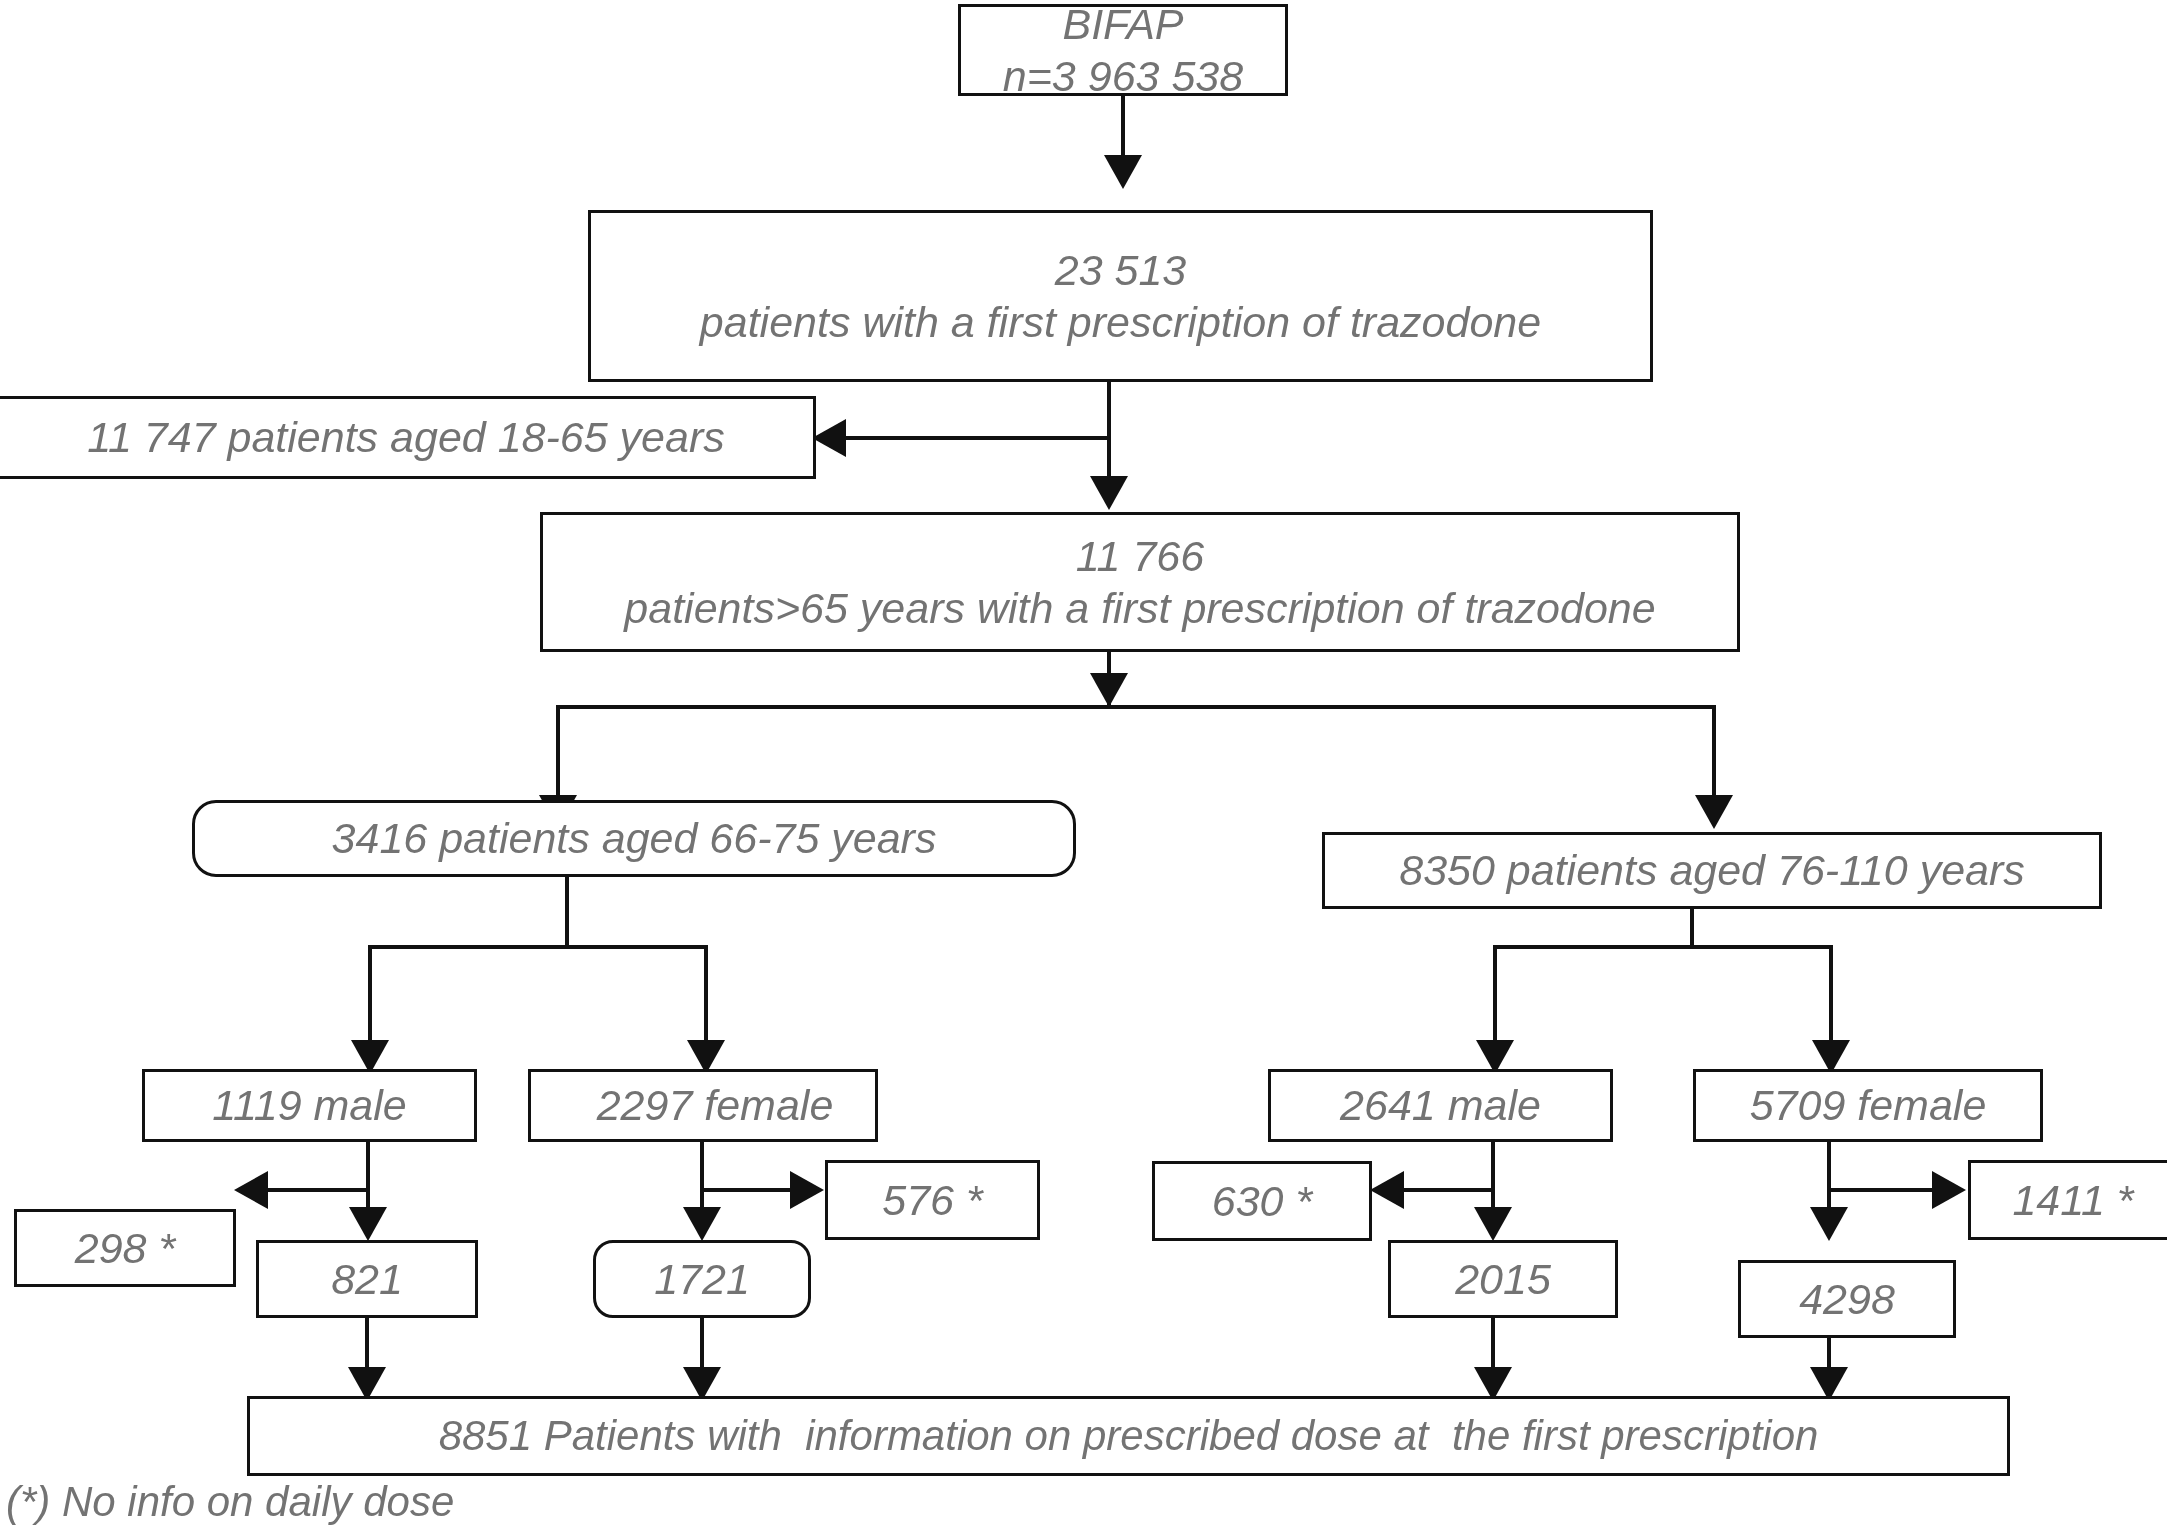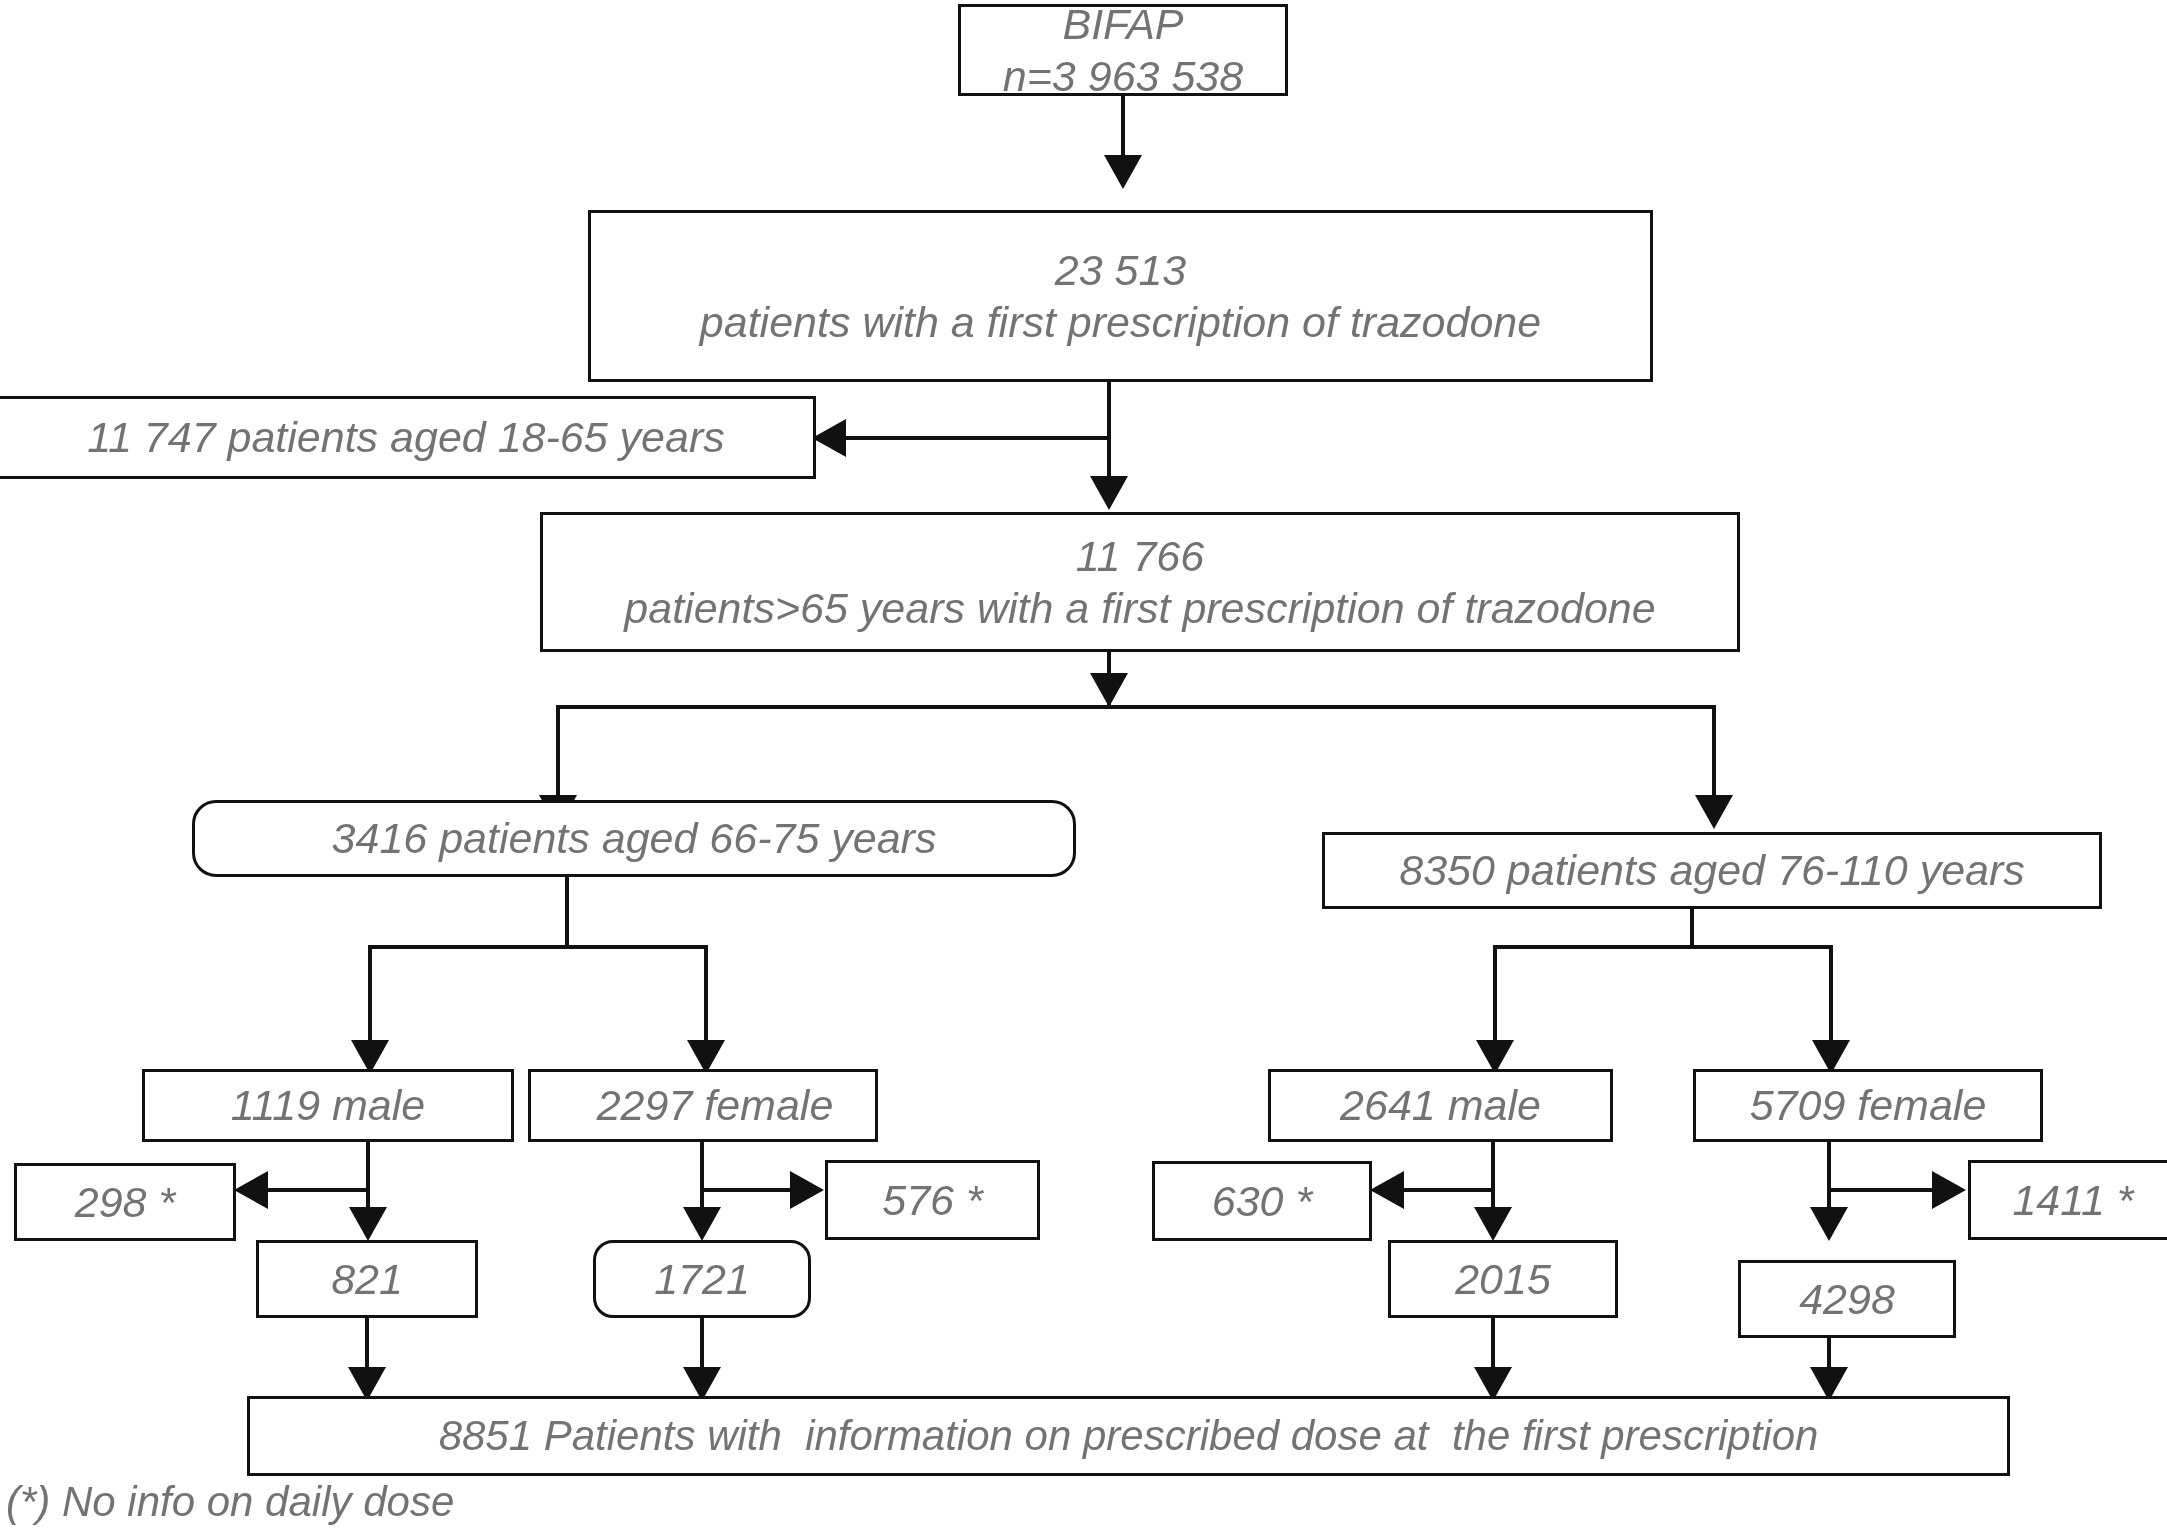--- a/index.html
+++ b/index.html
@@ -140,41 +140,41 @@
   <div class="vline" style="left:704px; top:945px; height:110px;"></div>
   <div class="arrow-down" style="left:687px; top:1040px;"></div>
 
   <div class="vline" style="left:1690px; top:877px; height:72px;"></div>
   <div class="hline" style="left:1493px; top:945px; width:340px;"></div>
   <div class="vline" style="left:1493px; top:945px; height:110px;"></div>
   <div class="arrow-down" style="left:1476px; top:1040px;"></div>
   <div class="vline" style="left:1829px; top:945px; height:110px;"></div>
   <div class="arrow-down" style="left:1812px; top:1040px;"></div>
 
-  <div class="node" style="left:142px; top:1069px; width:372px; height:73px;">
+  <div class="node" style="left:142px; top:1069px; width:335px; height:73px;">
     <span class="ln f43">1119 male</span>
   </div>
 
   <div class="node" style="left:528px; top:1069px; width:350px; height:73px;padding-left:24px;">
     <span class="ln f43">2297 female</span>
   </div>
 
   <div class="node" style="left:1268px; top:1069px; width:345px; height:73px;">
     <span class="ln f43">2641 male</span>
   </div>
 
   <div class="node" style="left:1693px; top:1069px; width:350px; height:73px;">
     <span class="ln f43">5709 female</span>
   </div>
 
   <div class="vline" style="left:366px; top:1142px; height:78px;"></div>
   <div class="arrow-down" style="left:349px; top:1207px;"></div>
   <div class="hline" style="left:268px; top:1188px; width:102px;"></div>
   <div class="arrow-left" style="left:234px; top:1171px;"></div>
-  <div class="node" style="left:14px; top:1163px; width:222px; height:78px;">
+  <div class="node" style="left:14px; top:1209px; width:222px; height:78px;">
     <span class="ln f43">298 *</span>
   </div>
 
   <div class="vline" style="left:700px; top:1142px; height:78px;"></div>
   <div class="arrow-down" style="left:683px; top:1207px;"></div>
   <div class="hline" style="left:700px; top:1188px; width:92px;"></div>
   <div class="arrow-right" style="left:790px; top:1171px;"></div>
   <div class="node" style="left:825px; top:1160px; width:215px; height:80px;">
     <span class="ln f43">576 *</span>
   </div>

